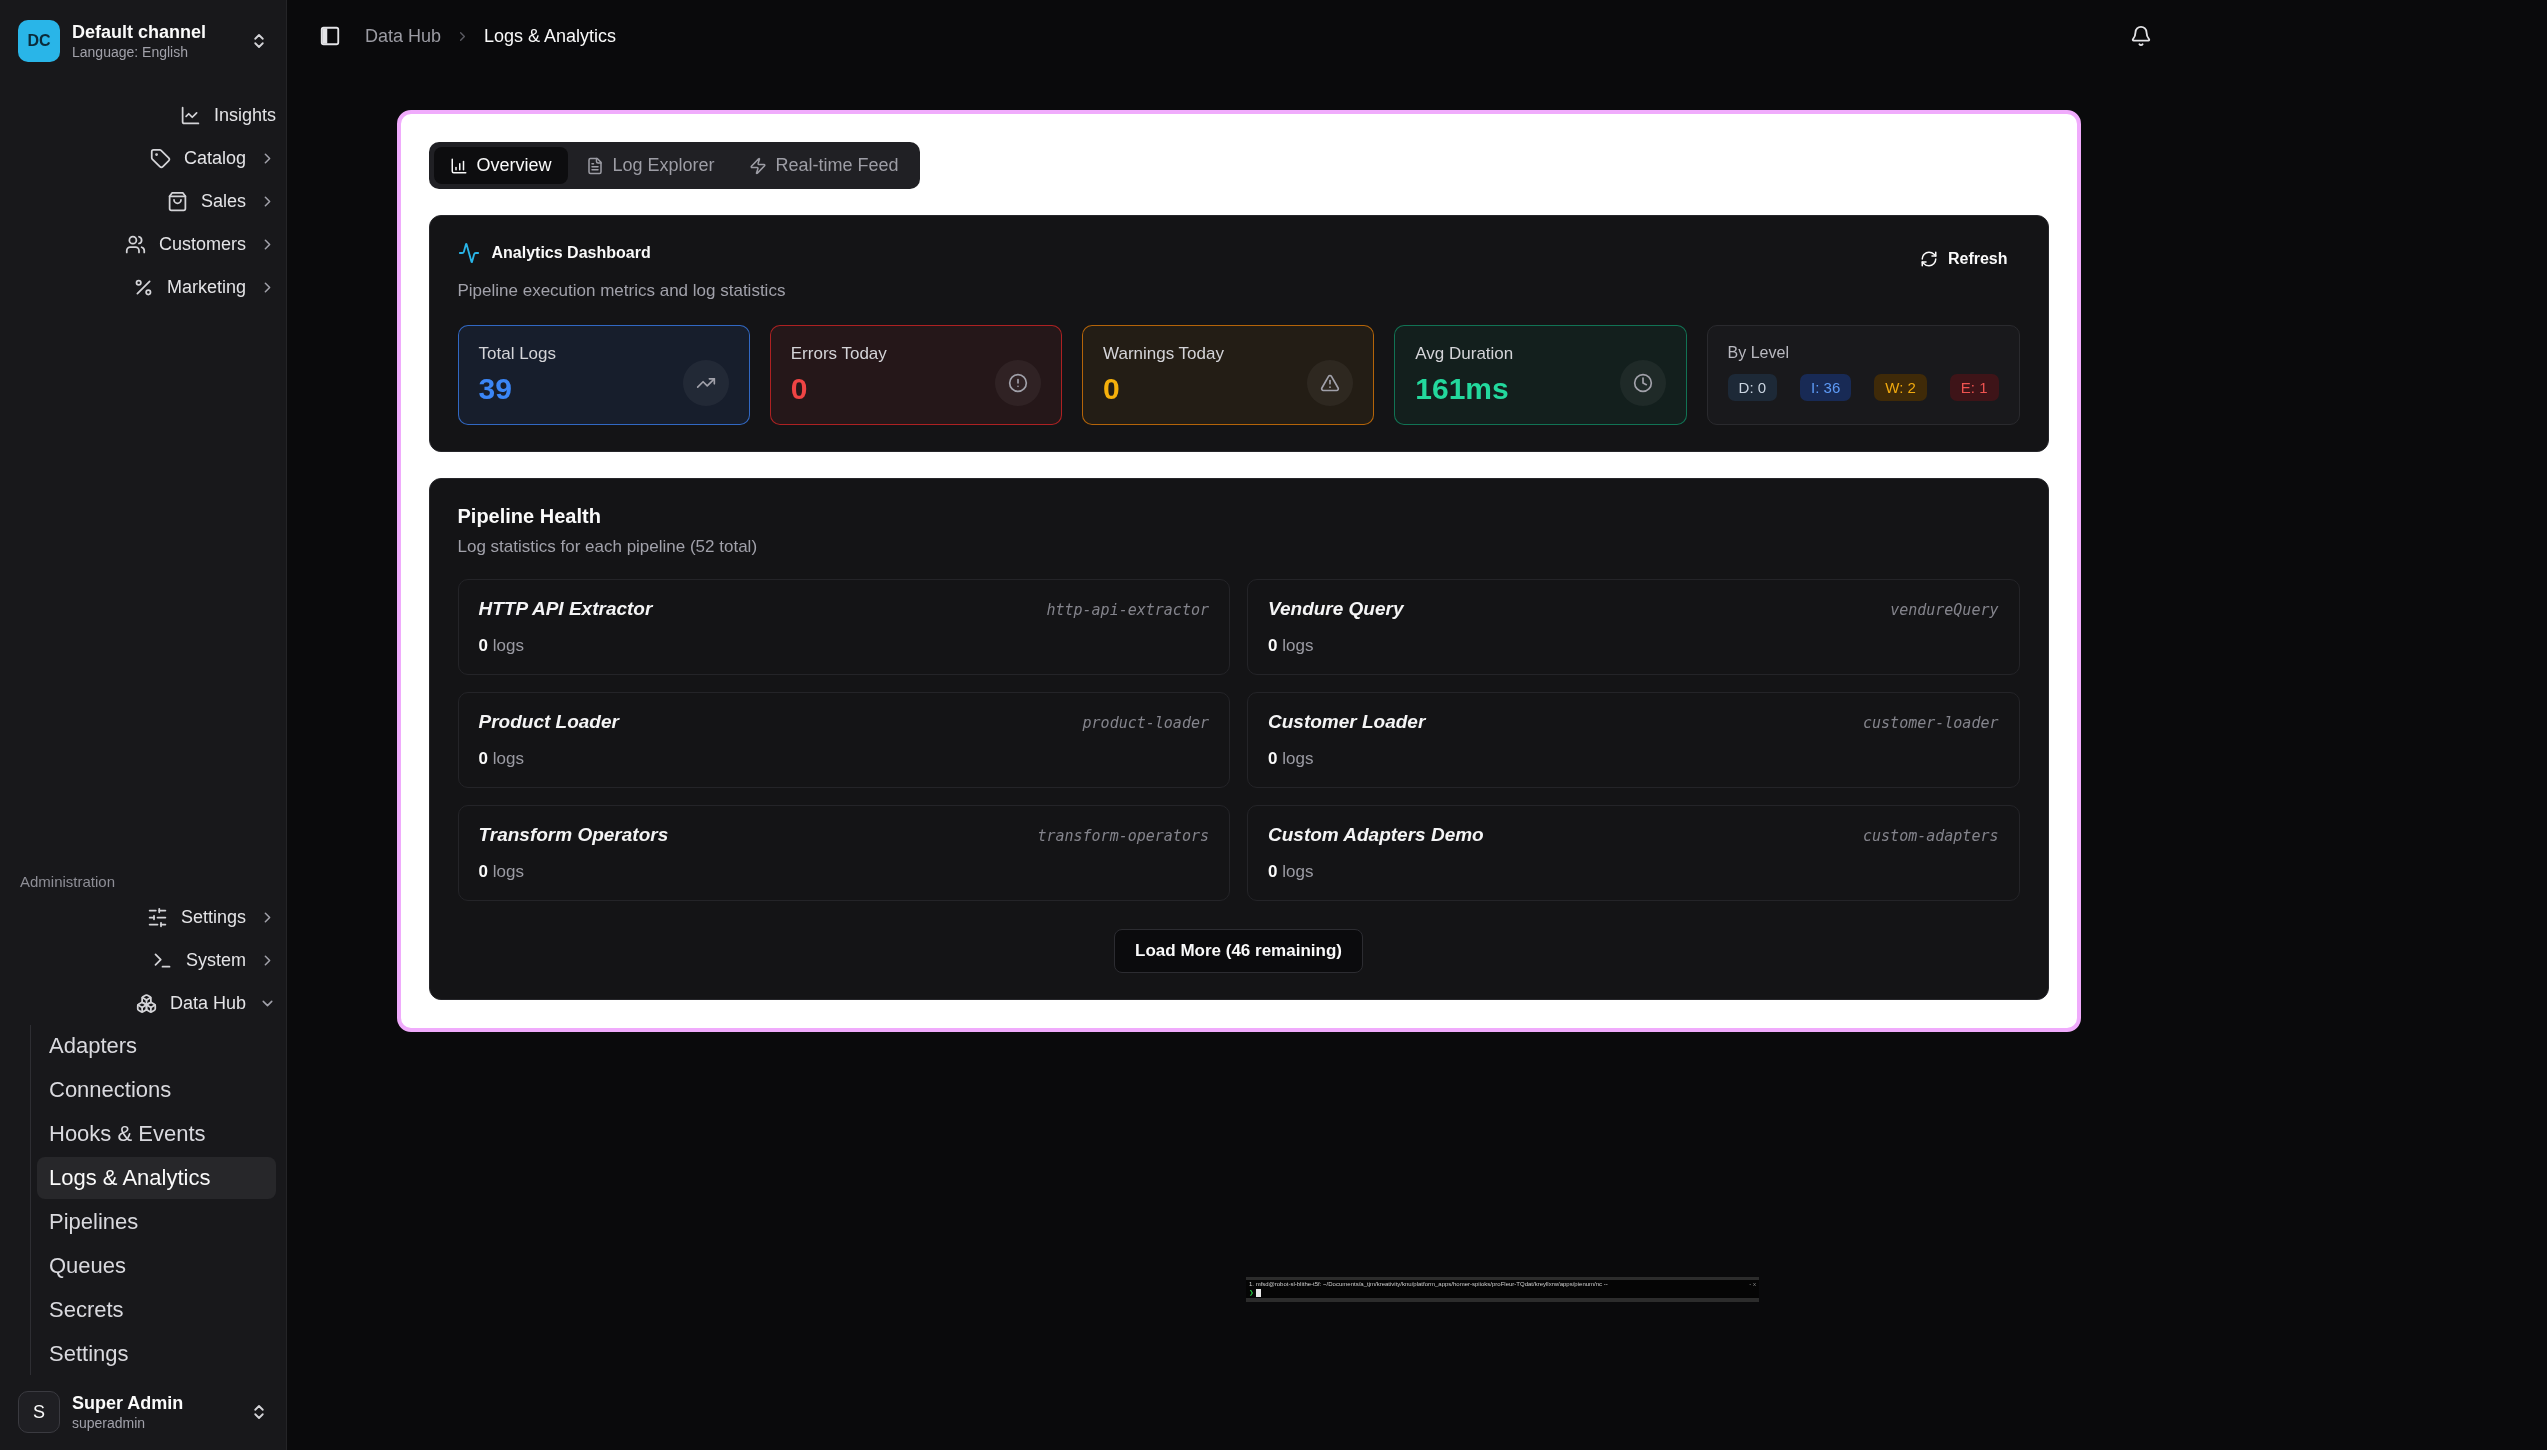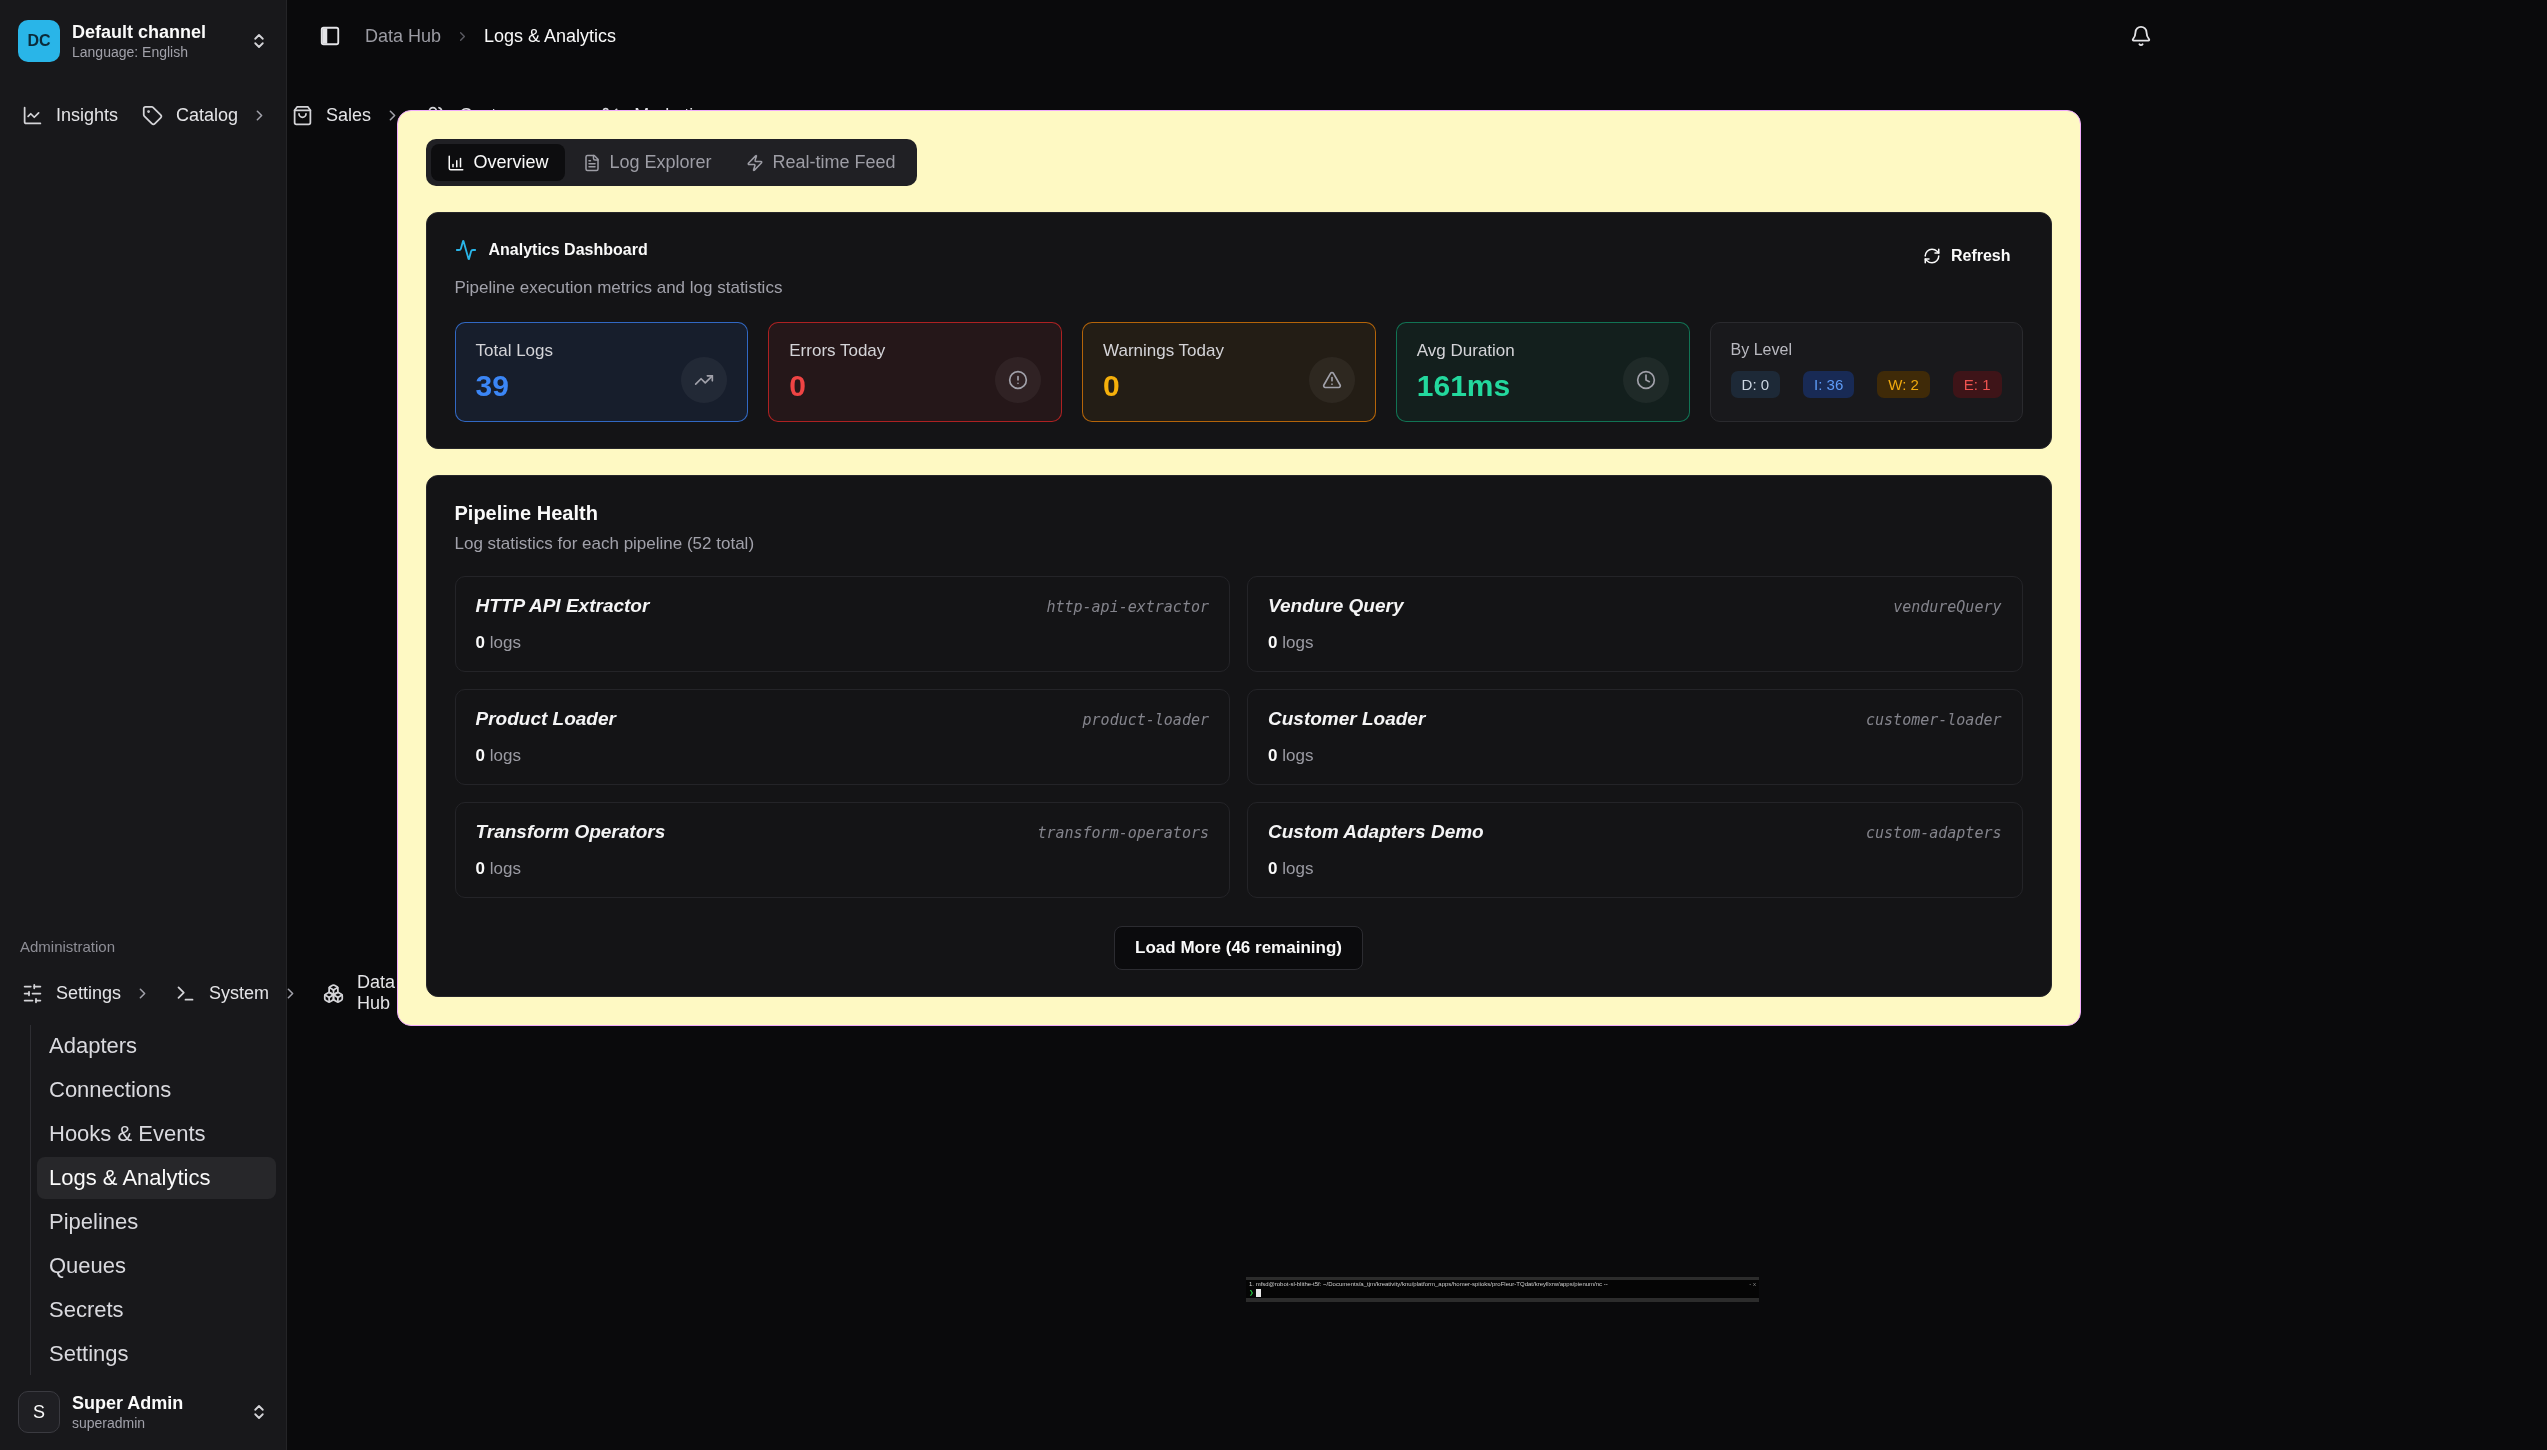--- a/index.html
+++ b/index.html
@@ -9,21 +9,21 @@
   
   .sidebar { width:287px; min-width:287px; height:100%; background:#18181b; border-right:1px solid #242427; display:flex; flex-direction:column; padding:10px 0 8px; }
   .channel-row { display:flex; align-items:center; gap:12px; margin:4px 10px 10px; padding:6px 8px; border-radius:10px; cursor:pointer; }
   .channel-avatar { width:42px; height:42px; border-radius:10px; background:#29b5e8; color:#0b2b3a; font-weight:bold; font-size:16px; display:flex; align-items:center; justify-content:center; }
   .channel-texts { flex:1; line-height:1.25; }
   .channel-name { font-size:18px; font-weight:bold; color:#fafafa; }
   .channel-sub { font-size:14px; color:#a1a1aa; }
   .updown { color:#d4d4d8; }
   .updown svg { width:18px; height:18px; }
 
-  .nav { padding:18px 12px 0; display:flex; flex-direction:row; gap:4px; }
+  .nav { padding:18px 0 0; display:flex; flex-direction:column; gap:4px;align-items:flex-end; }
   .nav-item { display:flex; align-items:center; gap:13px; padding:9px 10px; border-radius:8px; font-size:18px; color:#e4e4e7; cursor:pointer; }
   .nav-item .icon { display:flex; color:#d4d4d8; }
   .nav-item .icon svg { width:21px; height:21px; }
   .nav-item .lbl { flex:1; }
   .nav-item .chev { display:flex; color:#a1a1aa; }
   .nav-item .chev svg { width:17px; height:17px; }
 
   .spacer { flex:1; }
 
   .section-label { font-size:15px; color:#8e8e96; padding:0 20px 8px; }
@@ -40,21 +40,21 @@
   .icon-btn { background:none; border:none; color:#e4e4e7; display:flex; cursor:pointer; padding:6px; }
   .icon-btn svg { width:22px; height:22px; }
   .crumbs { display:flex; align-items:center; gap:14px; font-size:18px; }
   .crumb-muted { color:#9b9ba3; cursor:pointer; }
   .crumb-sep { color:#5b5b63; display:flex; }
   .crumb-sep svg { width:15px; height:15px; }
   .crumb-current { color:#fafafa; }
   .topbar-right { margin-left:auto; display:flex; }
 
   .content { flex:1; position:relative; }
-  .big-card { width:1684px; margin:38px auto 0; background:#fef9c3; border:1px solid #f0abfc; border-radius:14px; padding:28px; }
+  .big-card { width:1684px; margin:38px auto 0; background:#ffffff; border:4px solid #f0abfc; border-radius:14px; padding:28px; }
 
   .tabs { display:inline-flex; background:#202024; border-radius:10px; padding:5px; gap:2px; }
   .tab { display:flex; align-items:center; gap:9px; padding:8px 16px; border-radius:8px; font-size:18px; color:#9d9da5; cursor:pointer; border:none; background:transparent; font-family:inherit; }
   .tab svg { width:18px; height:18px; }
   .tab.active { background:#0d0d0f; color:#fafafa; }
 
   .panel { margin-top:26px; border:1px solid #26262a; border-radius:12px; padding:26px 28px; background:#141416; }
   .panel-head { display:flex; align-items:flex-start; }
   .panel-title-row { display:flex; align-items:center; gap:12px; }
   .panel-title-row .act-icon { color:#29b5e8; display:flex; }

